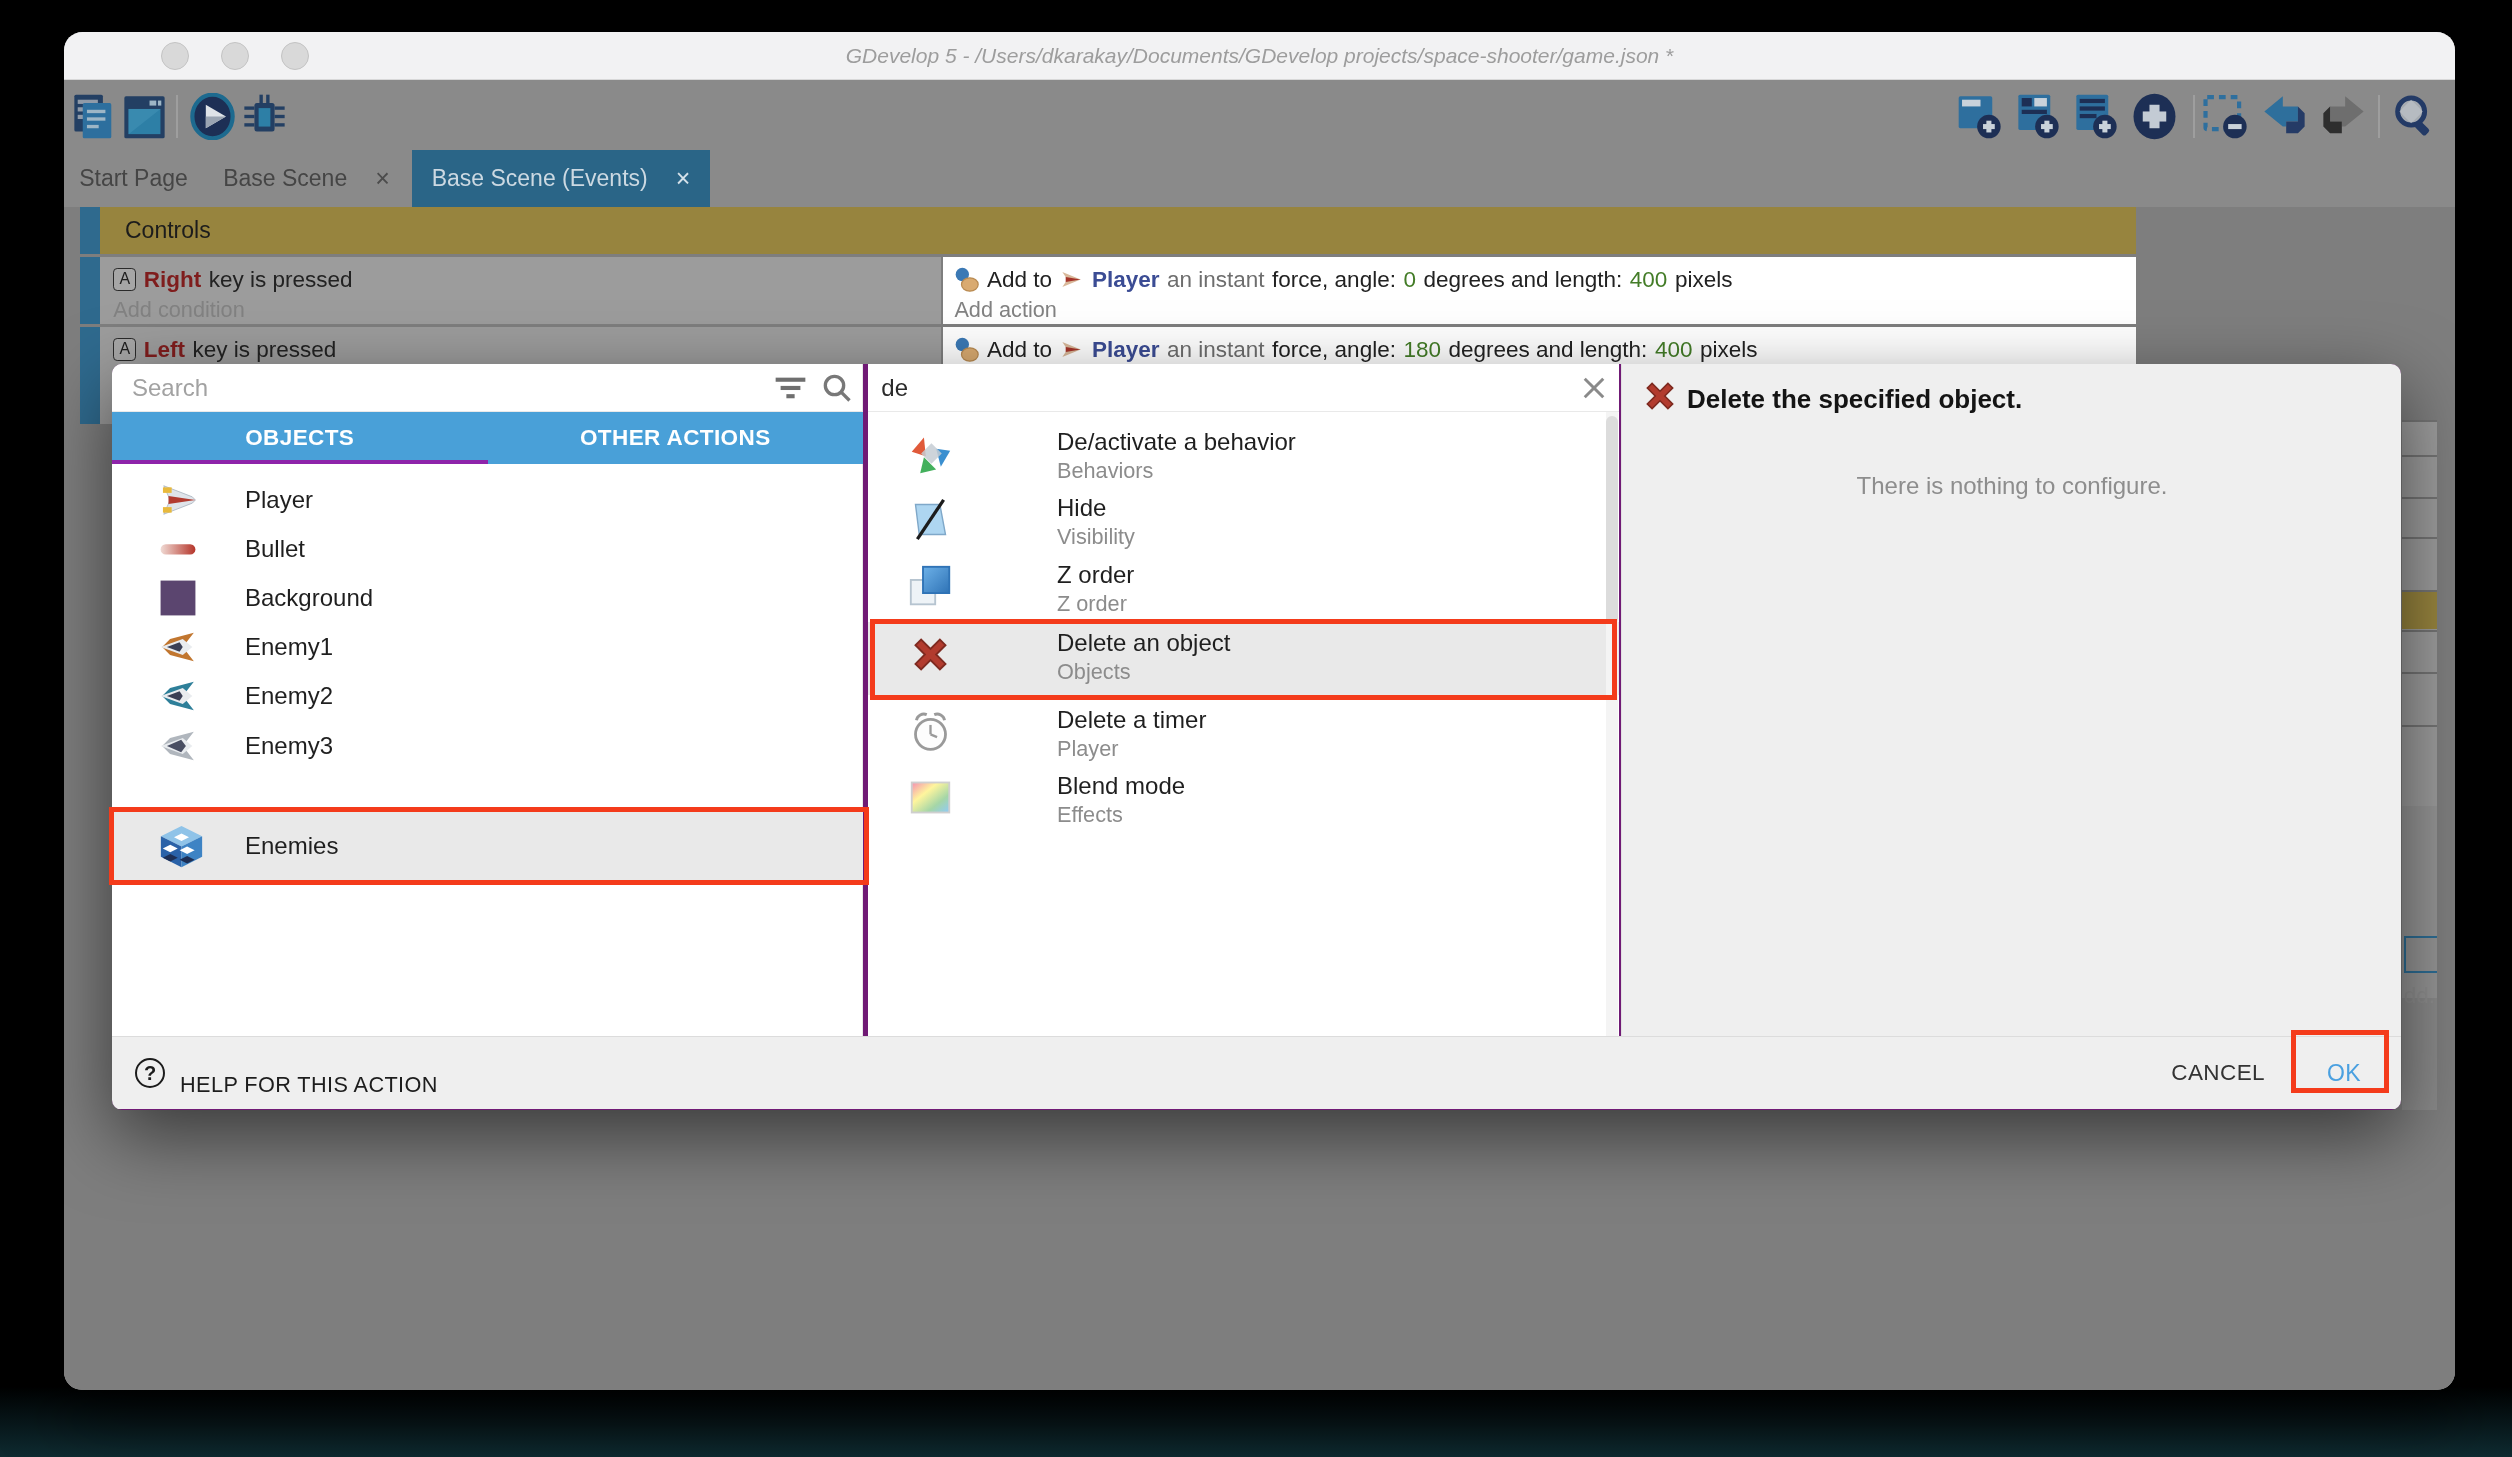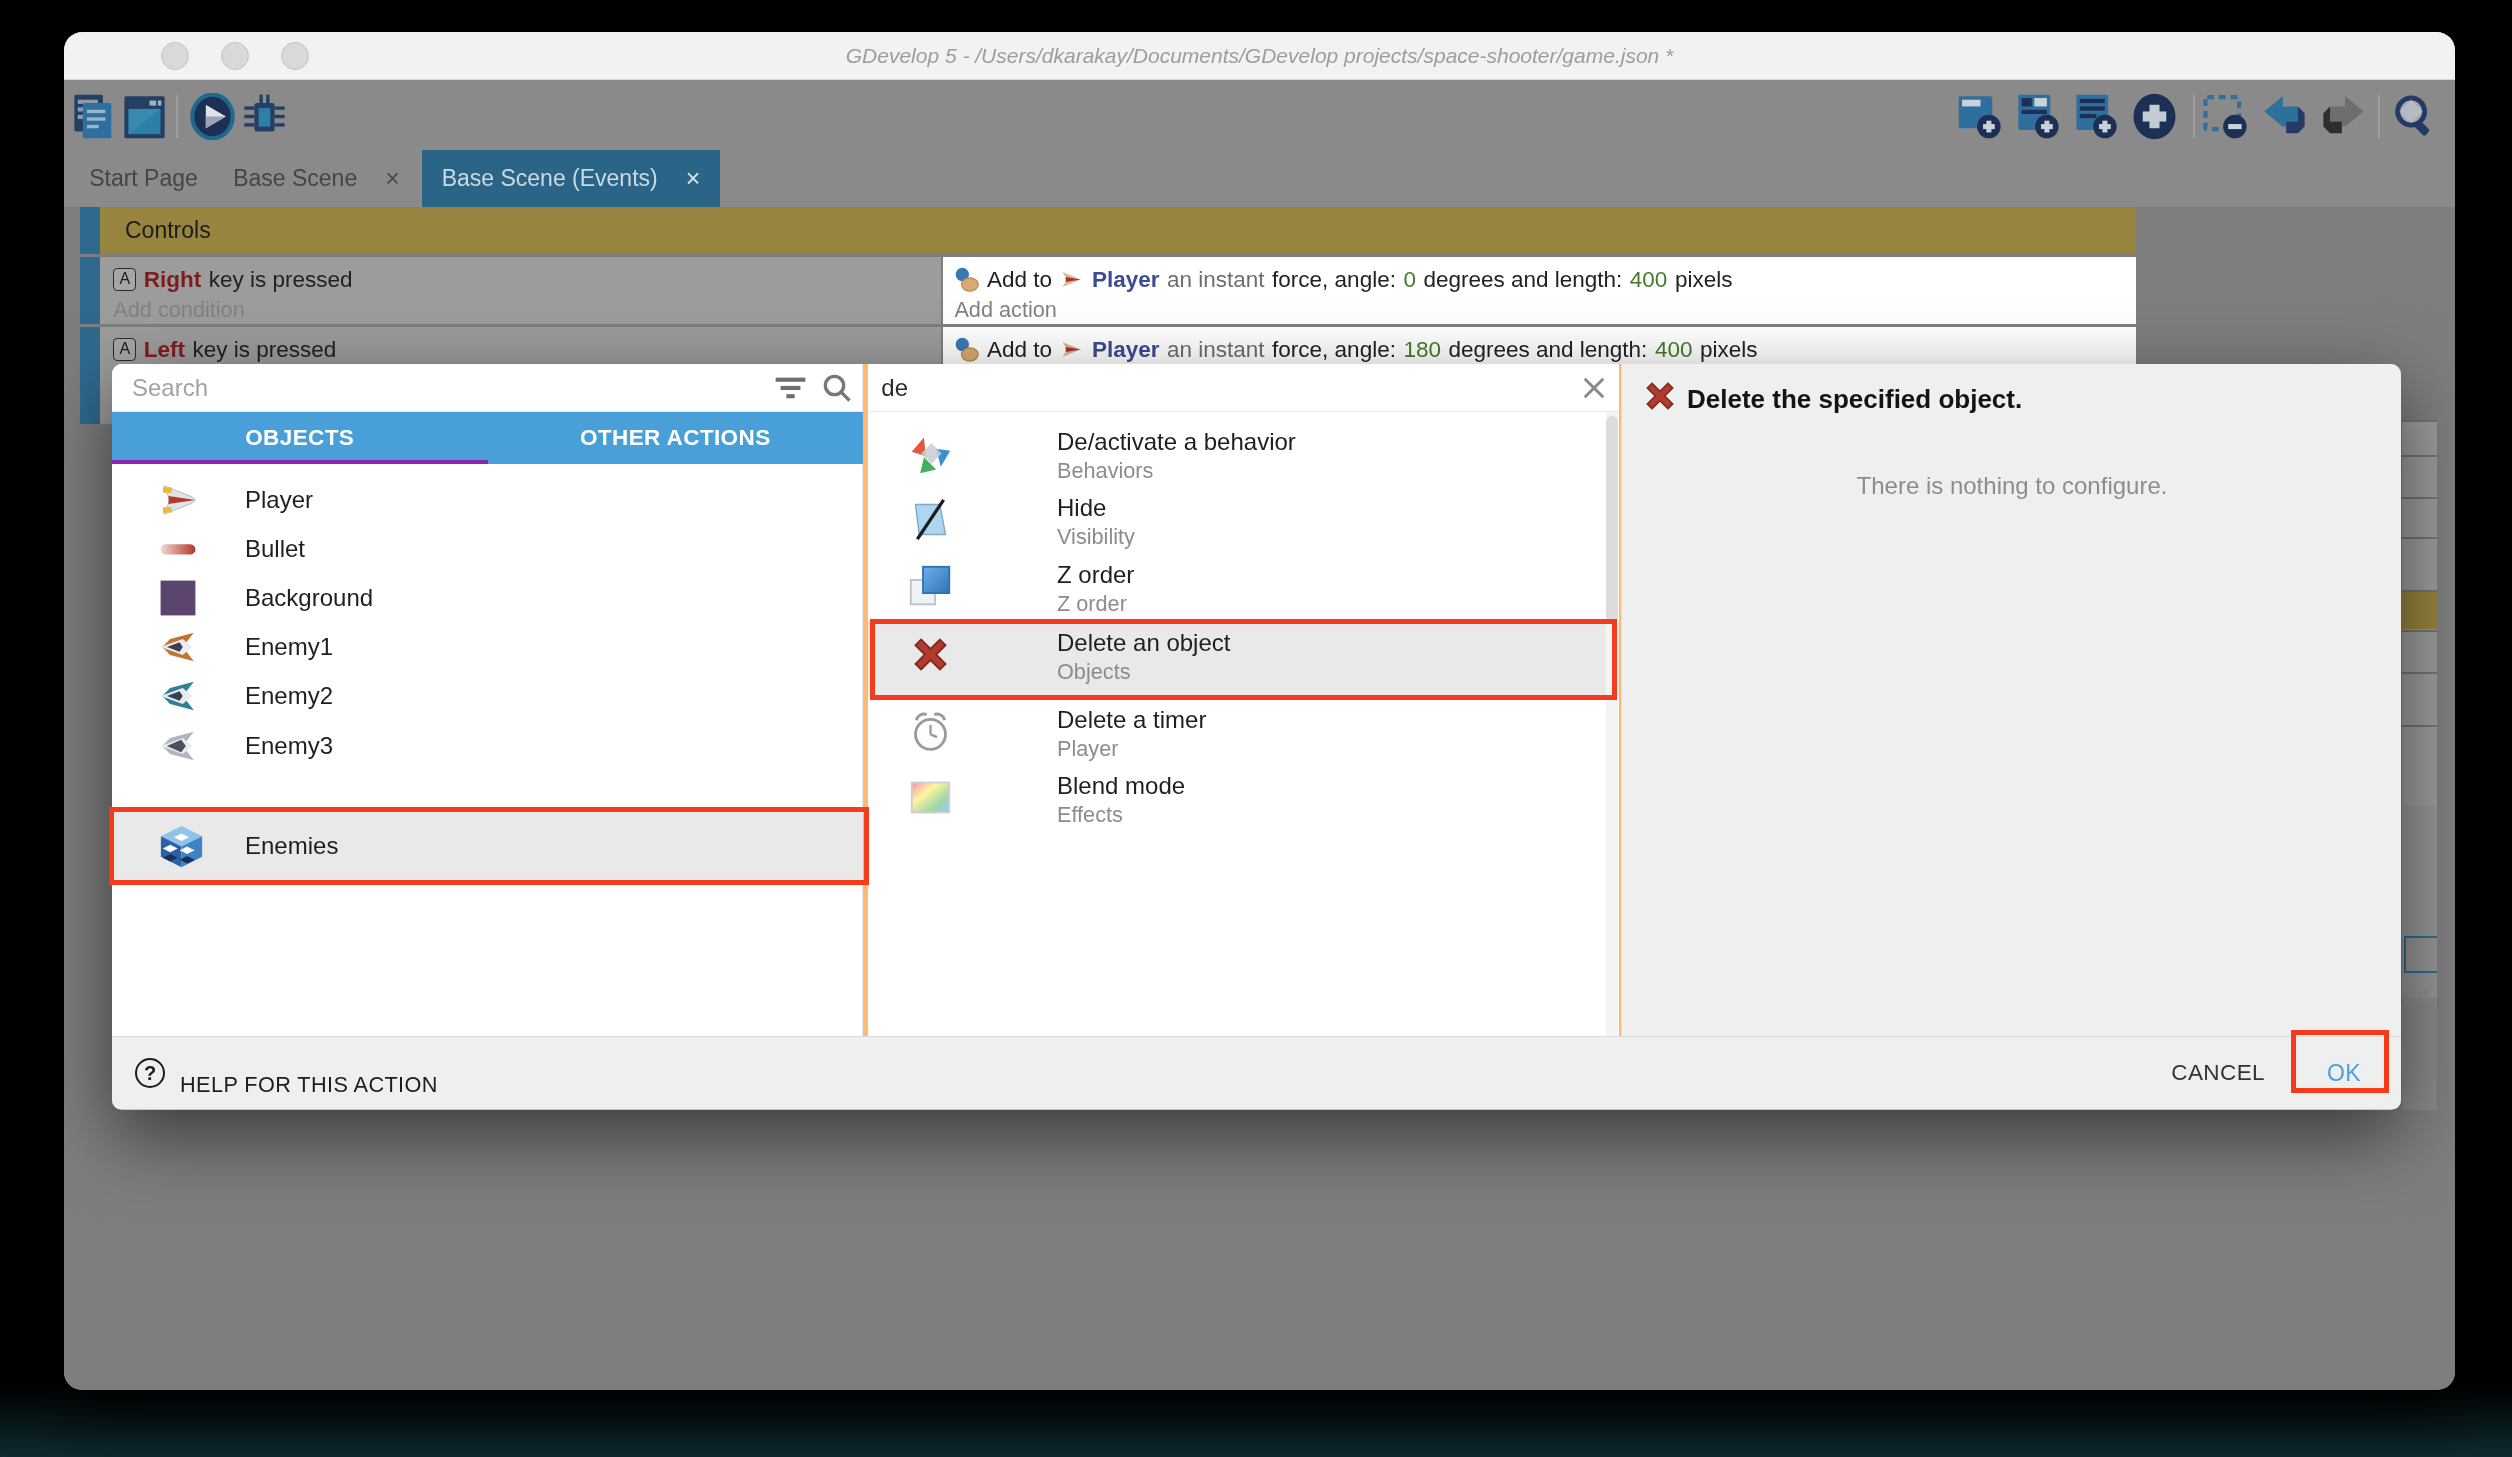--- a/index.html
+++ b/index.html
@@ -26,21 +26,21 @@
     width:100%; text-align:center; line-height:48px;
     font-size:21px; color:#9d9d9d; white-space:nowrap;font-style:italic;
   }
   .content { left:0; top:48px; width:2391px; height:1309px; background:#8a8a8a; }
   
   .tbsep { width:1.7px; height:43px; background:#9e9e9e; top:15px; }
   .tbi { top:13.3px; width:47px; height:47px; }
   .tbi svg { width:100%; height:100%; }
   
   .tabbar { left:0; top:70px; width:2391px; height:57px; }
-  .tab { height:57px; display:flex; align-items:center; justify-content:center; gap:28px; font-size:23px; color:#454545;margin-left:10px; }
+  .tab { height:57px; display:flex; align-items:center; justify-content:center; gap:28px; font-size:23px; color:#454545; }
   .tab .x { font-size:25px; color:#4c4c4c; }
   .tab.active { background:#2a6587; color:#ccd9e2; }
   .tab.active .x { color:#d6e2ea; }
   
   .events-bg { left:0; top:127px; width:2391px; height:1183px; background:#7e7e7e; }
   .evrow { left:16px; width:2056px; display:flex; }
   .evbar { width:20px; background:#2f6a8e; flex:none; }
   .comment-body { flex:1; background:#97843e; display:flex; align-items:center; padding-left:25px; font-size:23px; color:#1c1c1c; }
   .cond-cell { width:841px; background:#9c9c9c; flex:none; padding:6.7px 0 0 13.3px; }
   .act-cell { flex:1; background:#ffffff; margin-left:1.7px; padding:6.7px 0 0 11.7px; }
@@ -60,21 +60,21 @@
   .sliver { left:2338px; top:340px; width:35px; height:690px; background:#9c9c9c; overflow:hidden; }
   .sl-line { position:absolute; left:0; width:35px; height:1.7px; background:#747474; }
   .sl-olive { position:absolute; left:0; top:172px; width:35px; height:37px; background:#97843e; }
   .sl-dark1 { position:absolute; left:0; top:386px; width:35px; height:192px; background:#959595; }
   .sl-dark2 { position:absolute; left:0; top:578px; width:35px; height:112px; background:#8a8a8a; }
   .sl-blue { position:absolute; left:1.7px; top:516px; width:50px; height:37px; border:2.5px solid #2d6d94; }
   .sl-text { position:absolute; left:1.7px; top:563px; font-size:22.5px; color:#8f8f8f; }
   
   .dialog {
     left:48px; top:284px; width:2289px; height:746px;
-    background:#fdba74; border-radius:10px; overflow:hidden;
+    background:#701a75; border-radius:10px; overflow:hidden;
     box-shadow:0 25px 75px rgba(0,0,0,.55);
     z-index:10;
   }
   .col-left  { left:0; top:0; width:751px; height:672px; background:#fff; border-right:0.8px solid #e8e8e8; }
   .col-mid   { left:756px; top:0; width:751px; height:672px; background:#fff; }
   .col-right { left:1509px; top:0; width:780px; height:672px; background:#efefef; border-left:0.8px solid #e2e2e2; }
   .searchrow { left:0; top:0; right:0; height:48px; border-bottom:0.8px solid #e9e9e9; background:#fff; }
   .searchrow input {
     position:absolute; left:20px; top:5px; width:533px; height:37px;
     border:none; outline:none; font-size:24px; color:#2b2b2b; font-family:"Liberation Sans",sans-serif; background:transparent;

